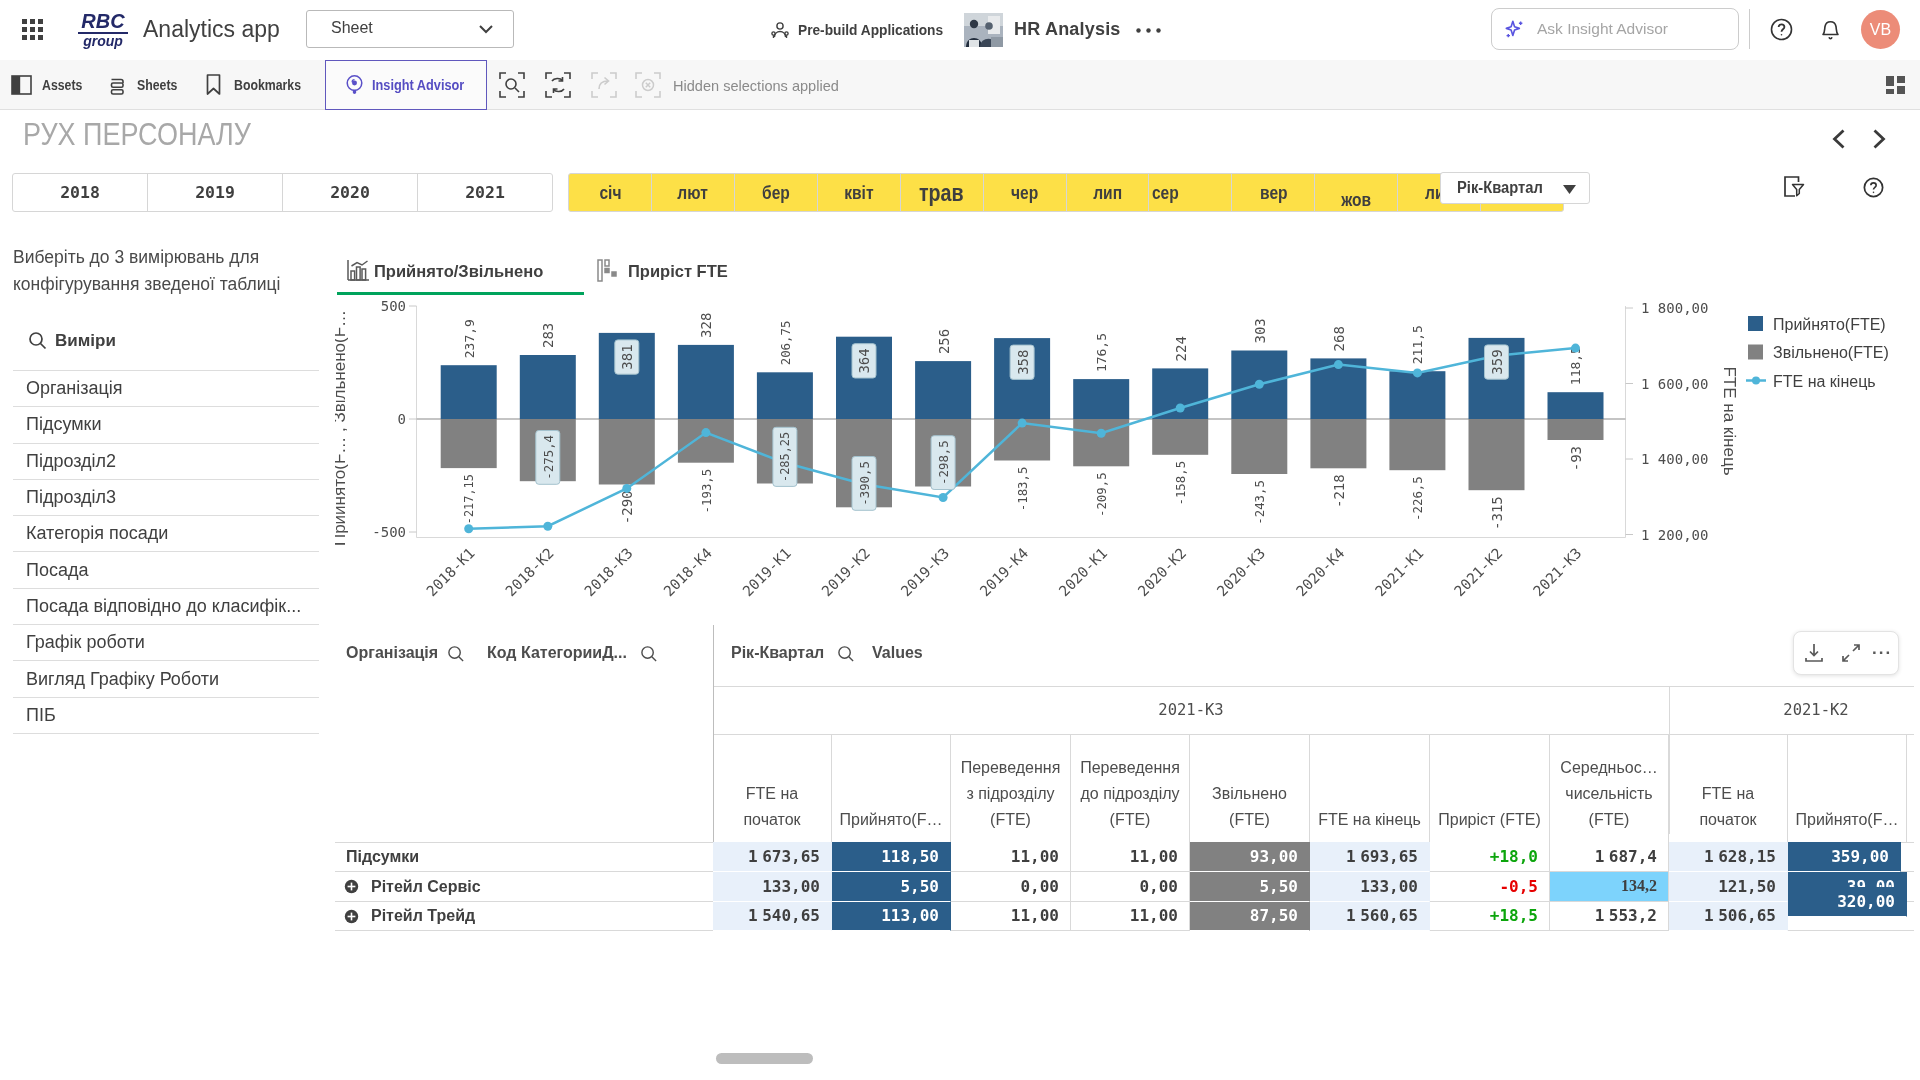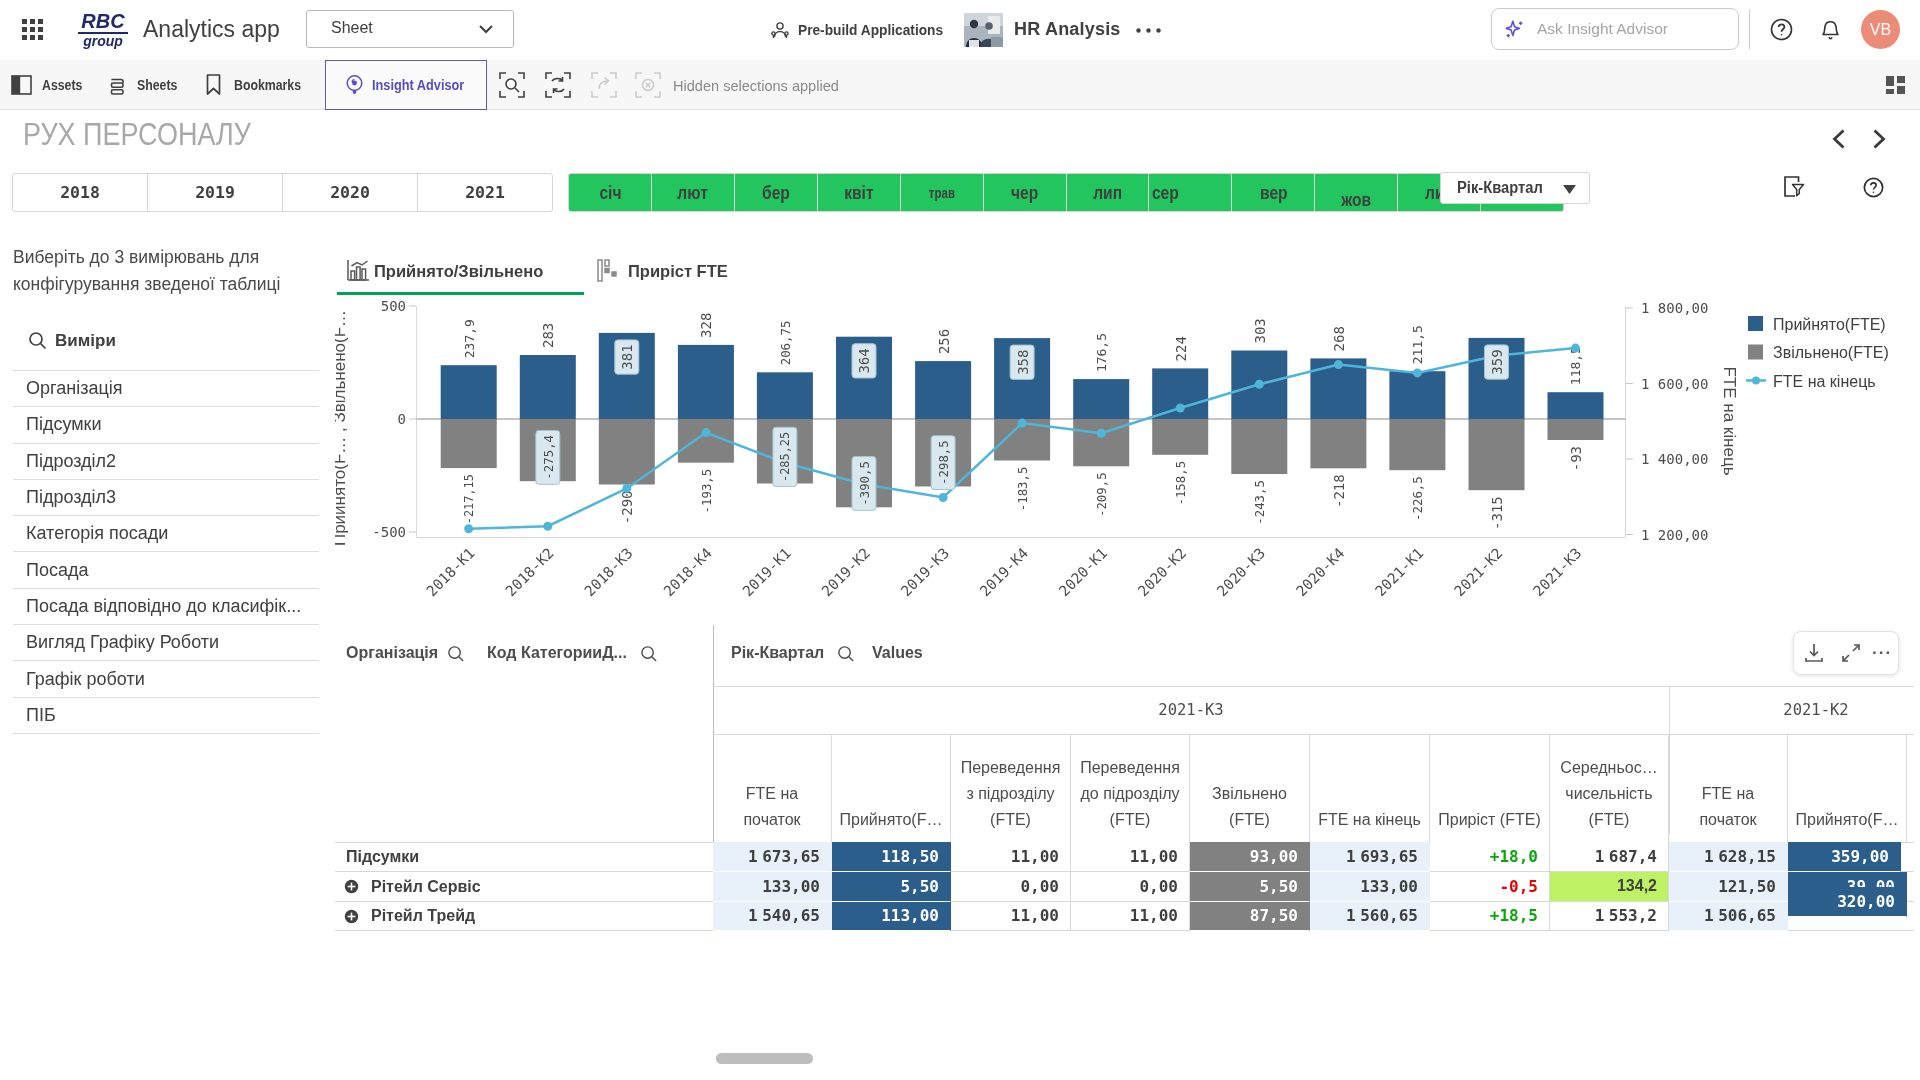--- a/index.html
+++ b/index.html
@@ -138,34 +138,34 @@
     <path d="M4.5 2.5 L13.5 11 L4.5 19.5"></path>
   </svg>
 
 <div class="abs" style="left:12px;top:173px;width:541px;height:39px;border:1px solid #d6d6d6;border-radius:3px;background:#fff;display:flex">
 <div style="flex:1;border-right:1px solid #d6d6d6;display:flex;align-items:center;justify-content:center;font-family:'DejaVu Sans Mono','Liberation Mono',monospace;font-weight:bold;font-size:16.5px;color:#3f3f3f">2018</div>
 <div style="flex:1;border-right:1px solid #d6d6d6;display:flex;align-items:center;justify-content:center;font-family:'DejaVu Sans Mono','Liberation Mono',monospace;font-weight:bold;font-size:16.5px;color:#3f3f3f">2019</div>
 <div style="flex:1;border-right:1px solid #d6d6d6;display:flex;align-items:center;justify-content:center;font-family:'DejaVu Sans Mono','Liberation Mono',monospace;font-weight:bold;font-size:16.5px;color:#3f3f3f">2020</div>
 <div style="flex:1;display:flex;align-items:center;justify-content:center;font-family:'DejaVu Sans Mono','Liberation Mono',monospace;font-weight:bold;font-size:16.5px;color:#3f3f3f">2021</div>
 
 </div>
-<div class="abs" style="left:568px;top:173px;width:996px;height:39px;border:1px solid #d6d6d6;border-radius:3px;background:#22c55e;display:flex">
+<div class="abs" style="left:568px;top:173px;width:996px;height:39px;border:1px solid #d6d6d6;border-radius:3px;background:#fde047;display:flex">
 <div style="flex:1;border-right:1px solid #d6d6d6;display:flex;align-items:center;justify-content:center;font-weight:bold;font-size:19px;color:#3f3f3f">
       <span style="display:inline-block;transform:scaleX(.82)">січ</span>
     </div>
 <div style="flex:1;border-right:1px solid #d6d6d6;display:flex;align-items:center;justify-content:center;font-weight:bold;font-size:19px;color:#3f3f3f">
       <span style="display:inline-block;transform:scaleX(.82)">лют</span>
     </div>
 <div style="flex:1;border-right:1px solid #d6d6d6;display:flex;align-items:center;justify-content:center;font-weight:bold;font-size:19px;color:#3f3f3f">
       <span style="display:inline-block;transform:scaleX(.82)">бер</span>
     </div>
 <div style="flex:1;border-right:1px solid #d6d6d6;display:flex;align-items:center;justify-content:center;font-weight:bold;font-size:19px;color:#3f3f3f">
       <span style="display:inline-block;transform:scaleX(.82)">квіт</span>
     </div>
-<div style="flex:1;border-right:1px solid #d6d6d6;display:flex;align-items:center;justify-content:center;font-weight:bold;font-size:14px;color:#3f3f3f">
+<div style="flex:1;border-right:1px solid #d6d6d6;display:flex;align-items:center;justify-content:center;font-weight:bold;font-size:24px;color:#3f3f3f">
       <span style="display:inline-block;transform:scaleX(.82)">трав</span>
     </div>
 <div style="flex:1;border-right:1px solid #d6d6d6;display:flex;align-items:center;justify-content:center;font-weight:bold;font-size:19px;color:#3f3f3f">
       <span style="display:inline-block;transform:scaleX(.82)">чер</span>
     </div>
 <div style="flex:1;border-right:1px solid #d6d6d6;display:flex;align-items:center;justify-content:center;font-weight:bold;font-size:19px;color:#3f3f3f">
       <span style="display:inline-block;transform:scaleX(.82)">лип</span>
     </div>
 <div style="flex:1;border-right:1px solid #d6d6d6;display:flex;align-items:center;justify-content:flex-start;font-weight:bold;font-size:19px;color:#3f3f3f">
       <span style="display:inline-block;transform:scaleX(.82)">сер</span>
@@ -207,22 +207,22 @@
 </svg>
 <div class="abs" style="left:55px;top:331px;font-size:17px;font-weight:bold;color:#404040">Виміри</div>
 <div class="abs" style="left:13px;top:370px;width:306px;border-top:1px solid #ddd">
     <div style="height:36.3px;border-bottom:1px solid #ddd;display:flex;align-items:center;padding-left:13px;font-size:18px;color:#404040">Організація</div>
     <div style="height:36.3px;border-bottom:1px solid #ddd;display:flex;align-items:center;padding-left:13px;font-size:18px;color:#404040">Підсумки</div>
     <div style="height:36.3px;border-bottom:1px solid #ddd;display:flex;align-items:center;padding-left:13px;font-size:18px;color:#404040">Підрозділ2</div>
     <div style="height:36.3px;border-bottom:1px solid #ddd;display:flex;align-items:center;padding-left:13px;font-size:18px;color:#404040">Підрозділ3</div>
     <div style="height:36.3px;border-bottom:1px solid #ddd;display:flex;align-items:center;padding-left:13px;font-size:18px;color:#404040">Категорія посади</div>
     <div style="height:36.3px;border-bottom:1px solid #ddd;display:flex;align-items:center;padding-left:13px;font-size:18px;color:#404040">Посада</div>
     <div style="height:36.3px;border-bottom:1px solid #ddd;display:flex;align-items:center;padding-left:13px;font-size:18px;color:#404040">Посада відповідно до класифік...</div>
+    <div style="height:36.3px;border-bottom:1px solid #ddd;display:flex;align-items:center;padding-left:13px;font-size:18px;color:#404040">Графік роботи</div>
     <div style="height:36.3px;border-bottom:1px solid #ddd;display:flex;align-items:center;padding-left:13px;font-size:18px;color:#404040">Вигляд Графіку Роботи</div>
-    <div style="height:36.3px;border-bottom:1px solid #ddd;display:flex;align-items:center;padding-left:13px;font-size:18px;color:#404040">Графік роботи</div>
     <div style="height:36.3px;border-bottom:1px solid #ddd;display:flex;align-items:center;padding-left:13px;font-size:18px;color:#404040">ПІБ</div>
   </div>
 
 <svg class="abs" style="left:346px;top:258px" width="24" height="24" viewBox="0 0 24 24" fill="none" stroke="#595959" stroke-width="1.5">
  <path d="M2 22 L2 2" stroke="#595959"></path>
     <path d="M2 22 L23 22"></path>
  <rect x="5" y="13" width="3.6" height="9"></rect>
     <rect x="10.5" y="9" width="3.6" height="13"></rect>
     <rect x="16" y="11" width="3.6" height="11"></rect>
  <path d="M5.5 8 L11 4.5 L16 7 L21.5 3"></path>
@@ -421,21 +421,21 @@
     </svg>
     <span style="margin-left:12px;font-weight:bold;font-size:16px">Рітейл Сервіс</span>
   </div>
 <div style="position:absolute;left:713px;top:871.8px;width:119px;height:29.8px;background:#e8f0fa;color:#3f3f3f;border-right:1px solid #e8f0fa;border-bottom:1px solid #fff;box-sizing:border-box;display:flex;align-items:center;justify-content:flex-end;padding-right:11px;font-family:'DejaVu Sans Mono','Liberation Mono',monospace;font-weight:bold;font-size:16px">133,00</div>
 <div style="position:absolute;left:832px;top:871.8px;width:119px;height:29.8px;background:#2b5e8a;color:#fff;border-right:1px solid #2b5e8a;border-bottom:1px solid #fff;box-sizing:border-box;display:flex;align-items:center;justify-content:flex-end;padding-right:11px;font-family:'DejaVu Sans Mono','Liberation Mono',monospace;font-weight:bold;font-size:16px">5,50</div>
 <div style="position:absolute;left:951px;top:871.8px;width:120px;height:29.8px;background:#fff;color:#3f3f3f;border-right:1px solid #d9d9d9;border-bottom:1px solid #d9d9d9;box-sizing:border-box;display:flex;align-items:center;justify-content:flex-end;padding-right:11px;font-family:'DejaVu Sans Mono','Liberation Mono',monospace;font-weight:bold;font-size:16px">0,00</div>
 <div style="position:absolute;left:1071px;top:871.8px;width:119px;height:29.8px;background:#fff;color:#3f3f3f;border-right:1px solid #d9d9d9;border-bottom:1px solid #d9d9d9;box-sizing:border-box;display:flex;align-items:center;justify-content:flex-end;padding-right:11px;font-family:'DejaVu Sans Mono','Liberation Mono',monospace;font-weight:bold;font-size:16px">0,00</div>
 <div style="position:absolute;left:1190px;top:871.8px;width:120px;height:29.8px;background:#818181;color:#fff;border-right:1px solid #818181;border-bottom:1px solid #fff;box-sizing:border-box;display:flex;align-items:center;justify-content:flex-end;padding-right:11px;font-family:'DejaVu Sans Mono','Liberation Mono',monospace;font-weight:bold;font-size:16px">5,50</div>
 <div style="position:absolute;left:1310px;top:871.8px;width:120px;height:29.8px;background:#e8f0fa;color:#3f3f3f;border-right:1px solid #e8f0fa;border-bottom:1px solid #fff;box-sizing:border-box;display:flex;align-items:center;justify-content:flex-end;padding-right:11px;font-family:'DejaVu Sans Mono','Liberation Mono',monospace;font-weight:bold;font-size:16px">133,00</div>
 <div style="position:absolute;left:1430px;top:871.8px;width:120px;height:29.8px;background:#fff;color:#e60000;border-right:1px solid #d9d9d9;border-bottom:1px solid #d9d9d9;box-sizing:border-box;display:flex;align-items:center;justify-content:flex-end;padding-right:11px;font-family:'DejaVu Sans Mono','Liberation Mono',monospace;font-weight:bold;font-size:16px">-0,5</div>
-<div style="position:absolute;left:1550px;top:871.8px;width:119px;height:29.8px;background:#bef264;color:#3f3f3f;border-right:1px solid #d9d9d9;border-bottom:1px solid #d9d9d9;box-sizing:border-box;display:flex;align-items:center;justify-content:flex-end;padding-right:11px;font-family:Liberation Sans, sans-serif;font-weight:bold;font-size:16px">134,2</div>
+<div style="position:absolute;left:1550px;top:871.8px;width:119px;height:29.8px;background:#7dd3fc;color:#3f3f3f;border-right:1px solid #d9d9d9;border-bottom:1px solid #d9d9d9;box-sizing:border-box;display:flex;align-items:center;justify-content:flex-end;padding-right:11px;font-family:Liberation Serif, serif;font-weight:bold;font-size:16px">134,2</div>
 <div style="position:absolute;left:1669px;top:871.8px;width:119px;height:29.8px;background:#e8f0fa;color:#3f3f3f;border-right:1px solid #e8f0fa;border-bottom:1px solid #fff;box-sizing:border-box;display:flex;align-items:center;justify-content:flex-end;padding-right:11px;font-family:'DejaVu Sans Mono','Liberation Mono',monospace;font-weight:bold;font-size:16px">121,50</div>
 <div style="position:absolute;left:1788px;top:871.8px;width:119px;height:29.8px;background:#2b5e8a;color:#fff;border-right:1px solid #2b5e8a;border-bottom:1px solid #fff;box-sizing:border-box;display:flex;align-items:center;justify-content:flex-end;padding-right:11px;font-family:'DejaVu Sans Mono','Liberation Mono',monospace;font-weight:bold;font-size:16px">39,00</div>
 <div style="position:absolute;left:335px;top:901.6px;width:1579px;height:29.8px;border-bottom:1px solid #d9d9d9;box-sizing:border-box"></div>
 <div style="position:absolute;left:344px;top:901.6px;height:29.8px;display:flex;align-items:center;color:#404040">
     <svg width="15" height="15" viewBox="0 0 15 15">
       <circle cx="7.5" cy="7.5" r="6.7" fill="#404040"></circle>
       <rect x="3.6" y="6.7" width="7.8" height="1.6" fill="#fff"></rect>
       <rect x="6.7" y="3.6" width="1.6" height="7.8" fill="#fff"></rect>
     </svg>
     <span style="margin-left:12px;font-weight:bold;font-size:16px">Рітейл Трейд</span>

